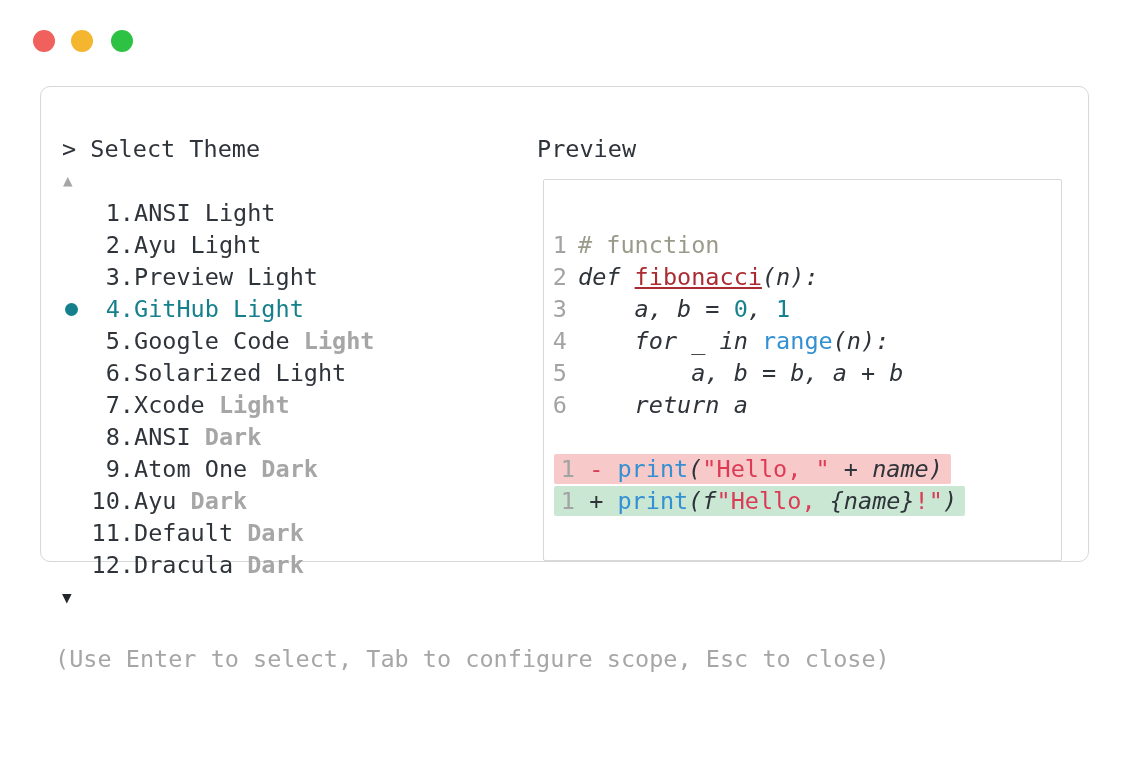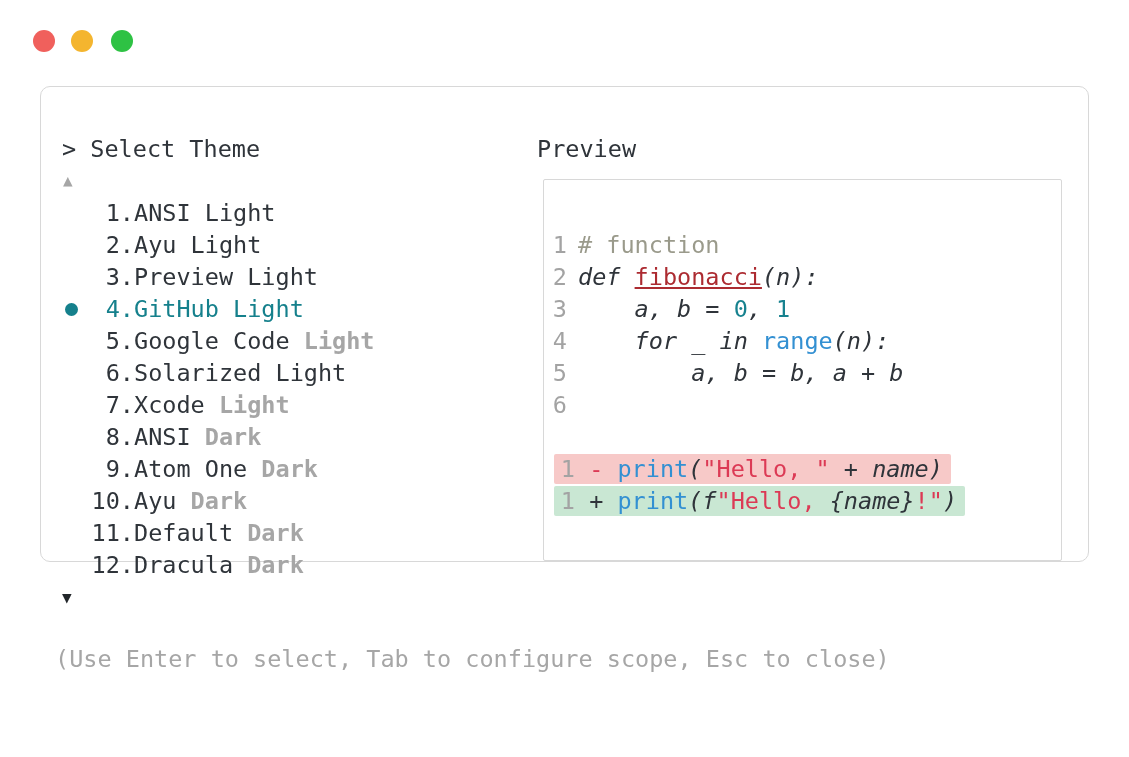--- a/index.html
+++ b/index.html
@@ -88,19 +88,19 @@
   <div class="hint">(Use Enter to select, Tab to configure scope, Esc to close)</div>
 
   <div class="preview-title">Preview</div>
   <div class="pbox">
     <div class="codewrap" id="code-block">
         <div class="cline"><span class="lnum">1</span><span class="ctext"><span class="tok-comment"># function</span></span></div>
         <div class="cline"><span class="lnum">2</span><span class="ctext"><span class="tok-plain">def </span><span class="tok-function">fibonacci</span><span class="tok-plain">(n):</span></span></div>
         <div class="cline"><span class="lnum">3</span><span class="ctext"><span class="tok-plain">    a, b = </span><span class="tok-number">0</span><span class="tok-plain">, </span><span class="tok-number">1</span></span></div>
         <div class="cline"><span class="lnum">4</span><span class="ctext"><span class="tok-plain">    for _ in </span><span class="tok-builtin">range</span><span class="tok-plain">(n):</span></span></div>
         <div class="cline"><span class="lnum">5</span><span class="ctext"><span class="tok-plain">        a, b = b, a + b</span></span></div>
-        <div class="cline"><span class="lnum">6</span></div>
+        <div class="cline"><span class="lnum">6</span><span class="ctext"><span class="tok-plain">    return a</span></span></div>
         <div class="blank"></div>
         <div class="cline"><span class="hl removed"><span class="dnum">1</span><span class="sign-removed"> - </span><span class="tok-builtin">print</span><span class="tok-plain">(</span><span class="tok-string">"Hello, "</span><span class="tok-plain"> + name)</span></span></div>
         <div class="cline"><span class="hl added"><span class="dnum">1</span><span class="sign-added"> + </span><span class="tok-builtin">print</span><span class="tok-plain">(f</span><span class="tok-string">"Hello, </span><span class="tok-plain">{name}</span><span class="tok-string">!"</span><span class="tok-plain">)</span></span></div>
       </div>
   </div>
 </div>
 
 </body></html>

